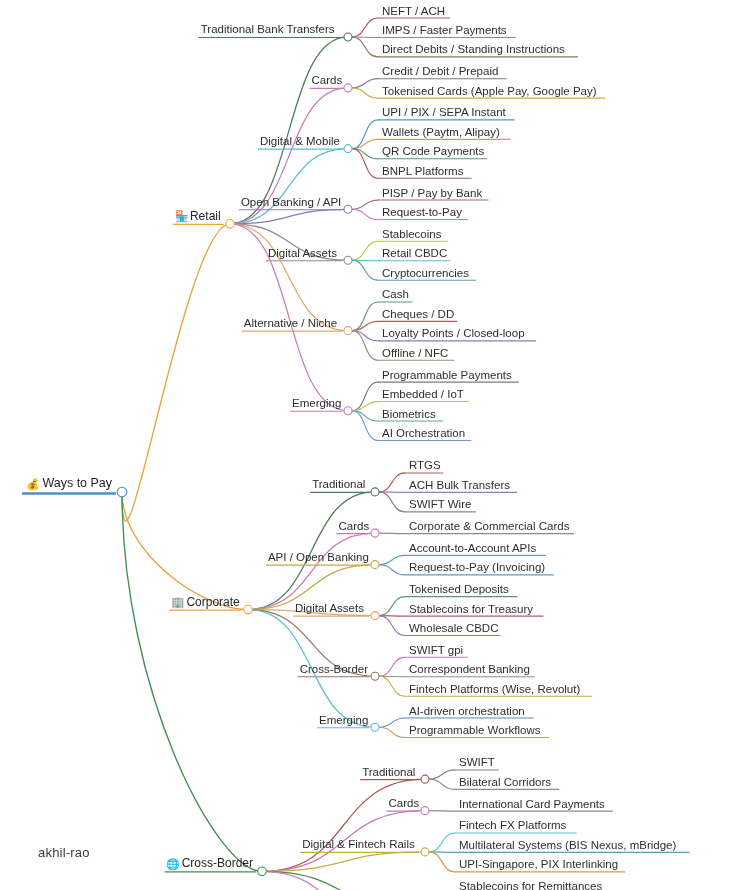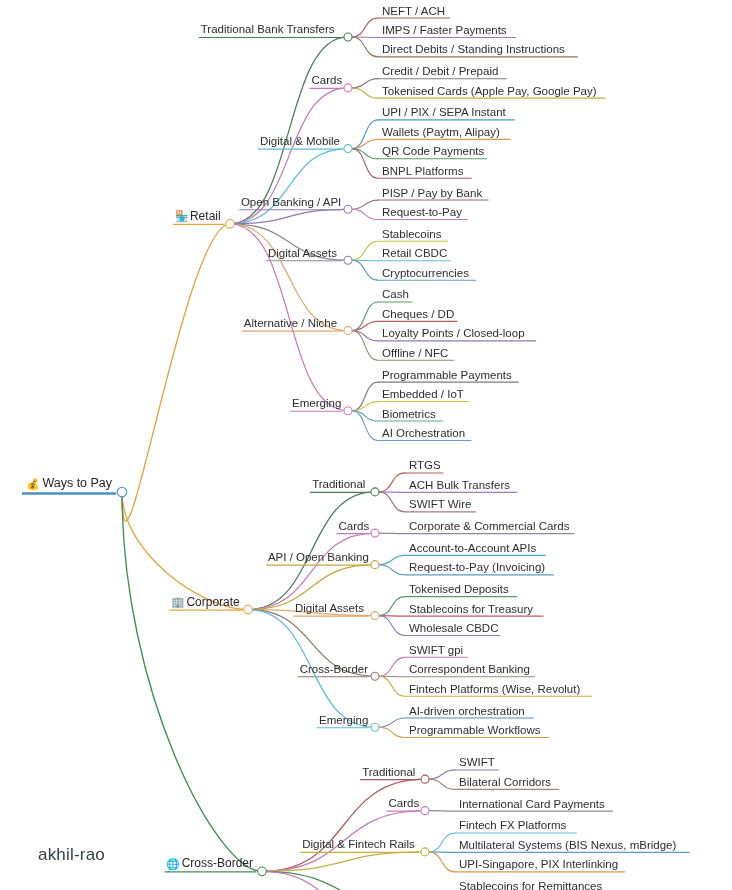--- a/index.html
+++ b/index.html
@@ -62,21 +62,21 @@
   }
   .mm-icon {
     font-size: 11px;
     dominant-baseline: alphabetic;
   }
   .mm-watermark {
     position: absolute;
     left: 38px;
     top: 845px;
     font-family: "Liberation Sans", sans-serif;
-    font-size: 17px;
+    font-size: 13px;
     color: #2f3f4a;
     letter-spacing: 0.2px;
     user-select: none;
   }
 </style>
 </head>
 <body>
 
 <div id="mindmap-root">
   <svg id="mindmap-svg" viewBox="0 0 732 890" xmlns="http://www.w3.org/2000/svg">

